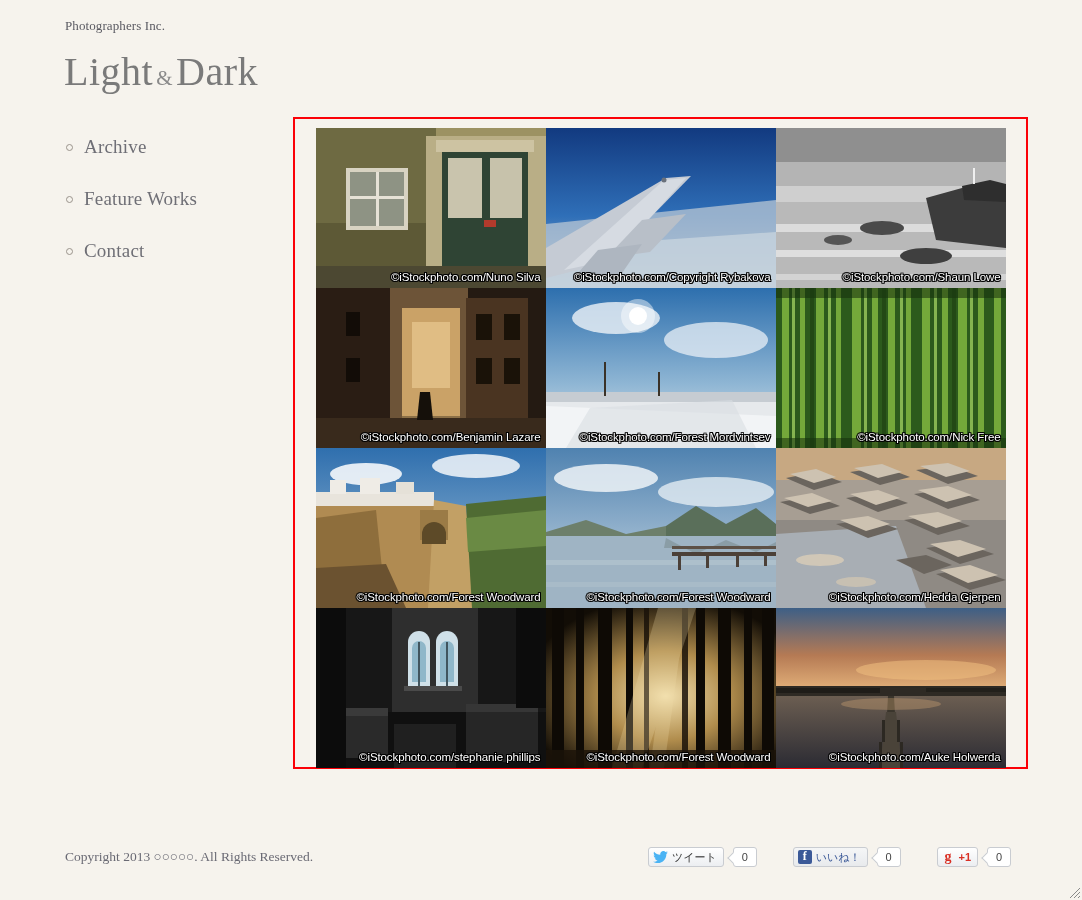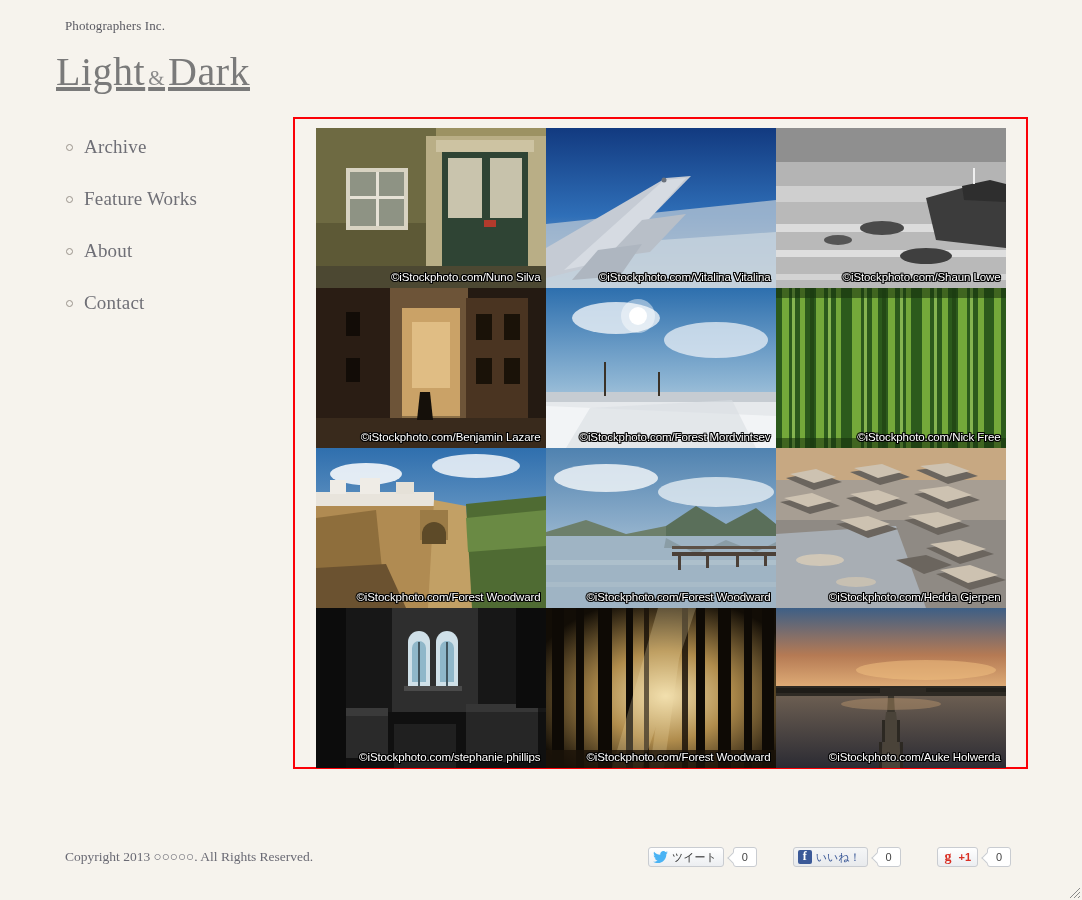--- a/index.html
+++ b/index.html
@@ -16,25 +16,24 @@
     background: #f6f3ed;
   }
 
   
   .brand-sup {
     position: absolute; left: 65px; top: 18px;
     font-size: 13px; color: #5a5a62;
     letter-spacing: .1px;
   }
   .brand-title {
-    position: absolute; left: 56px; top: 48px;
+    position: absolute; left: 64px; top: 48px;
     font-size: 40px; color: #7a7a7a;
     font-weight: normal; letter-spacing: .5px;
     white-space: nowrap;
-    text-decoration: underline;
   }
   .brand-amp {
     font-size: 21px; color: #8a8a8a;
     vertical-align: baseline; padding: 0 3px;
   }
 
   .nav { position: absolute; left: 66px; top: 134px; width: 210px; }
   .nav-item {
     display: flex; align-items: center;
     height: 26px; margin-bottom: 26px;
@@ -155,24 +154,20 @@
   </div>
 
   <nav class="nav">
     <div class="nav-item">
       <span class="nav-bullet"></span>
       <span class="nav-label">Archive</span>
     </div>
     <div class="nav-item">
       <span class="nav-bullet"></span>
       <span class="nav-label">Feature Works</span>
-    </div>
-    <div class="nav-item">
-      <span class="nav-bullet"></span>
-      <span class="nav-label">About</span>
     </div>
     <div class="nav-item">
       <span class="nav-bullet"></span>
       <span class="nav-label">Contact</span>
     </div>
   </nav>
 
   <section class="gallery">
     <div class="grid">
 
@@ -208,21 +203,21 @@
             </defs>
           <rect width="230" height="160" fill="url(#sky1)"></rect>
           <path d="M0 96 L230 72 L230 160 L0 160 Z" fill="#b9c7d4" opacity="0.75"></path>
           <path d="M0 120 L230 104 L230 160 L0 160 Z" fill="#ccd7e0" opacity="0.7"></path>
           <path d="M120 50 L145 48 L60 135 L0 150 L0 120 Z" fill="#c5cbd4"></path>
           <path d="M118 52 L140 50 L66 132 L18 142 Z" fill="#d6dbe2"></path>
           <path d="M96 92 L140 86 L104 124 L60 130 Z" fill="#b8bfc8"></path>
           <path d="M52 122 L96 116 L74 148 L26 152 Z" fill="#aeb6c0"></path>
           <circle cx="118" cy="52" r="2.5" fill="#6a717c"></circle>
         </svg>
-        <div class="caption">©iStockphoto.com/Vitalina Vitalina</div>
+        <div class="caption">©iStockphoto.com/Copyright Rybakova</div>
       </div>
 
       <div class="cell">
         <svg class="art" viewBox="0 0 230 160" preserveAspectRatio="none">
           <rect width="230" height="160" fill="#9b9b9b"></rect>
           <rect y="0" width="230" height="70" fill="#b4b4b4"></rect>
           <rect y="0" width="230" height="34" fill="#8f8f8f"></rect>
           <rect y="58" width="230" height="16" fill="#cfcfcf"></rect>
           <rect y="74" width="230" height="86" fill="#b9b9b9"></rect>
           <rect y="96" width="230" height="8" fill="#dcdcdc"></rect>

